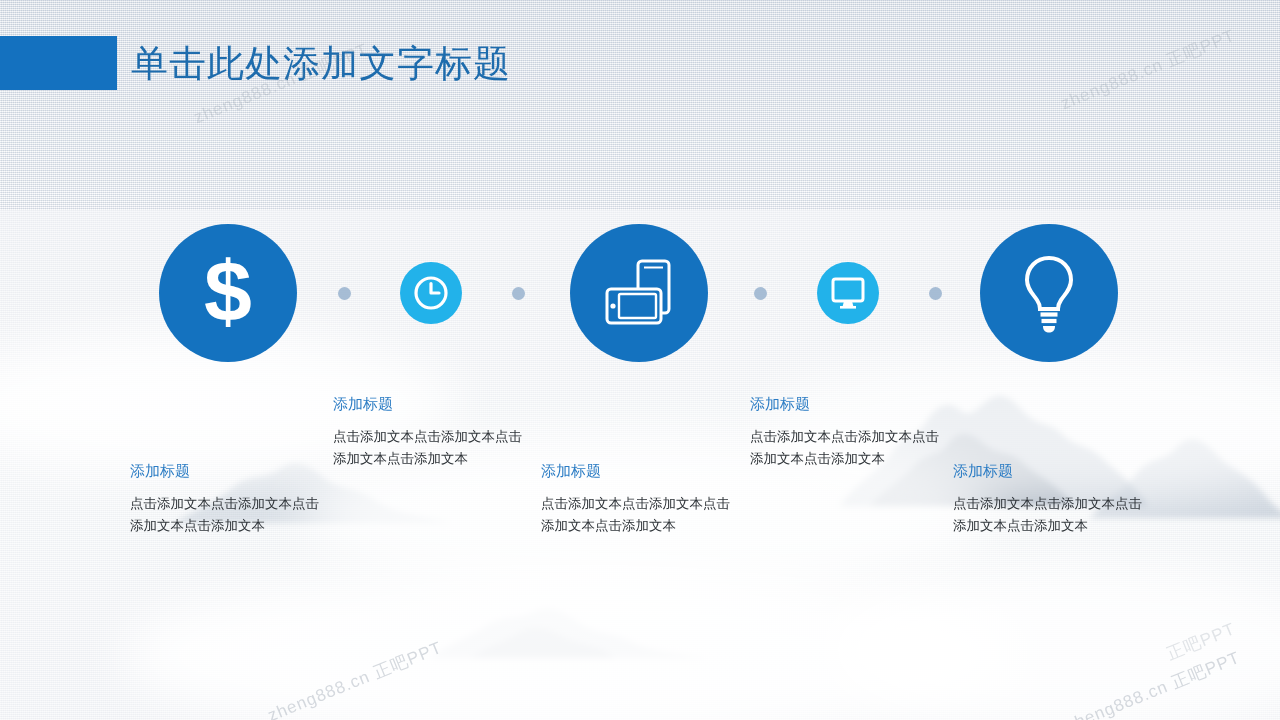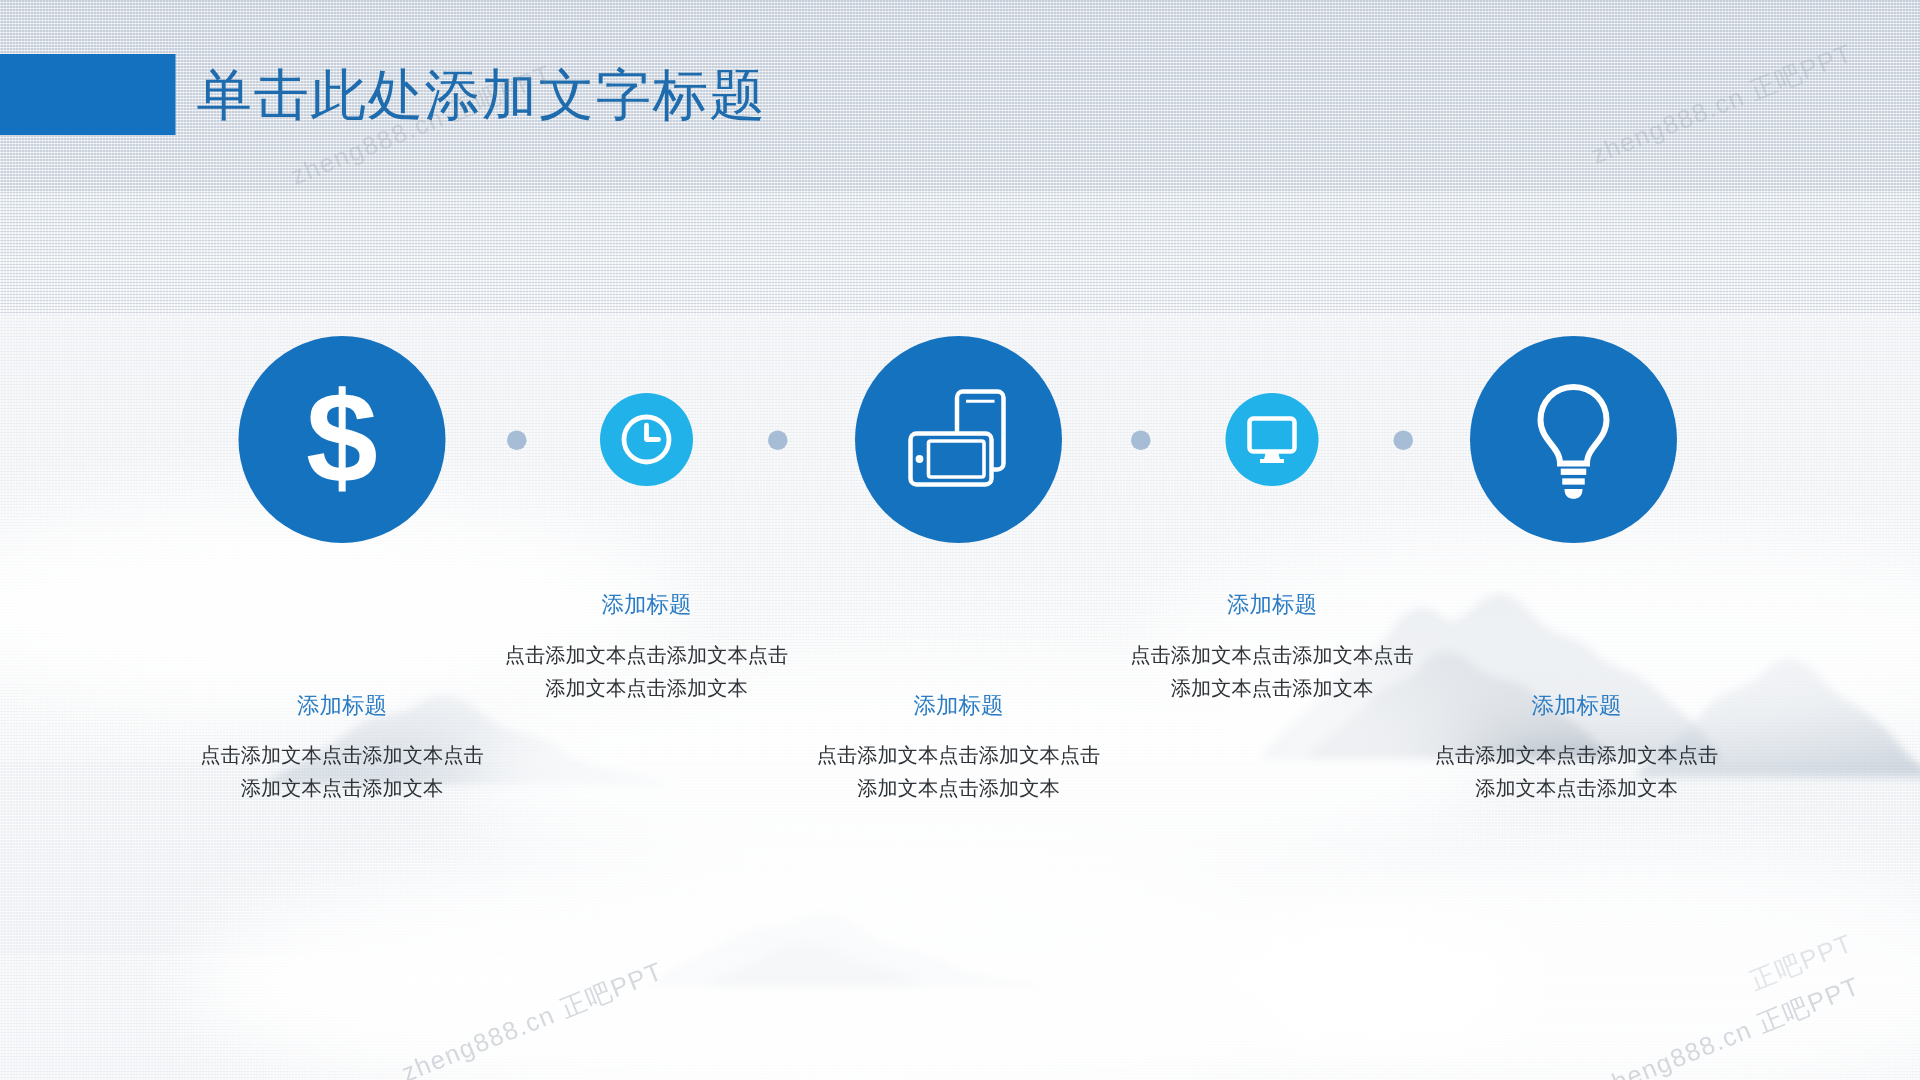--- a/index.html
+++ b/index.html
@@ -106,21 +106,20 @@
     height: 13px;
     border-radius: 50%;
     background: #9db6d0;
     opacity: .9;
   }
 
   
   .txt {
     position: absolute;
     width: 196px;
-    text-align: center;
   }
   .txt .heading {
     color: #2b7cc4;
     font-size: 15px;
     line-height: 1.2;
     margin-bottom: 13px;
     white-space: nowrap;
   }
   .txt .body {
     color: #2e3338;

